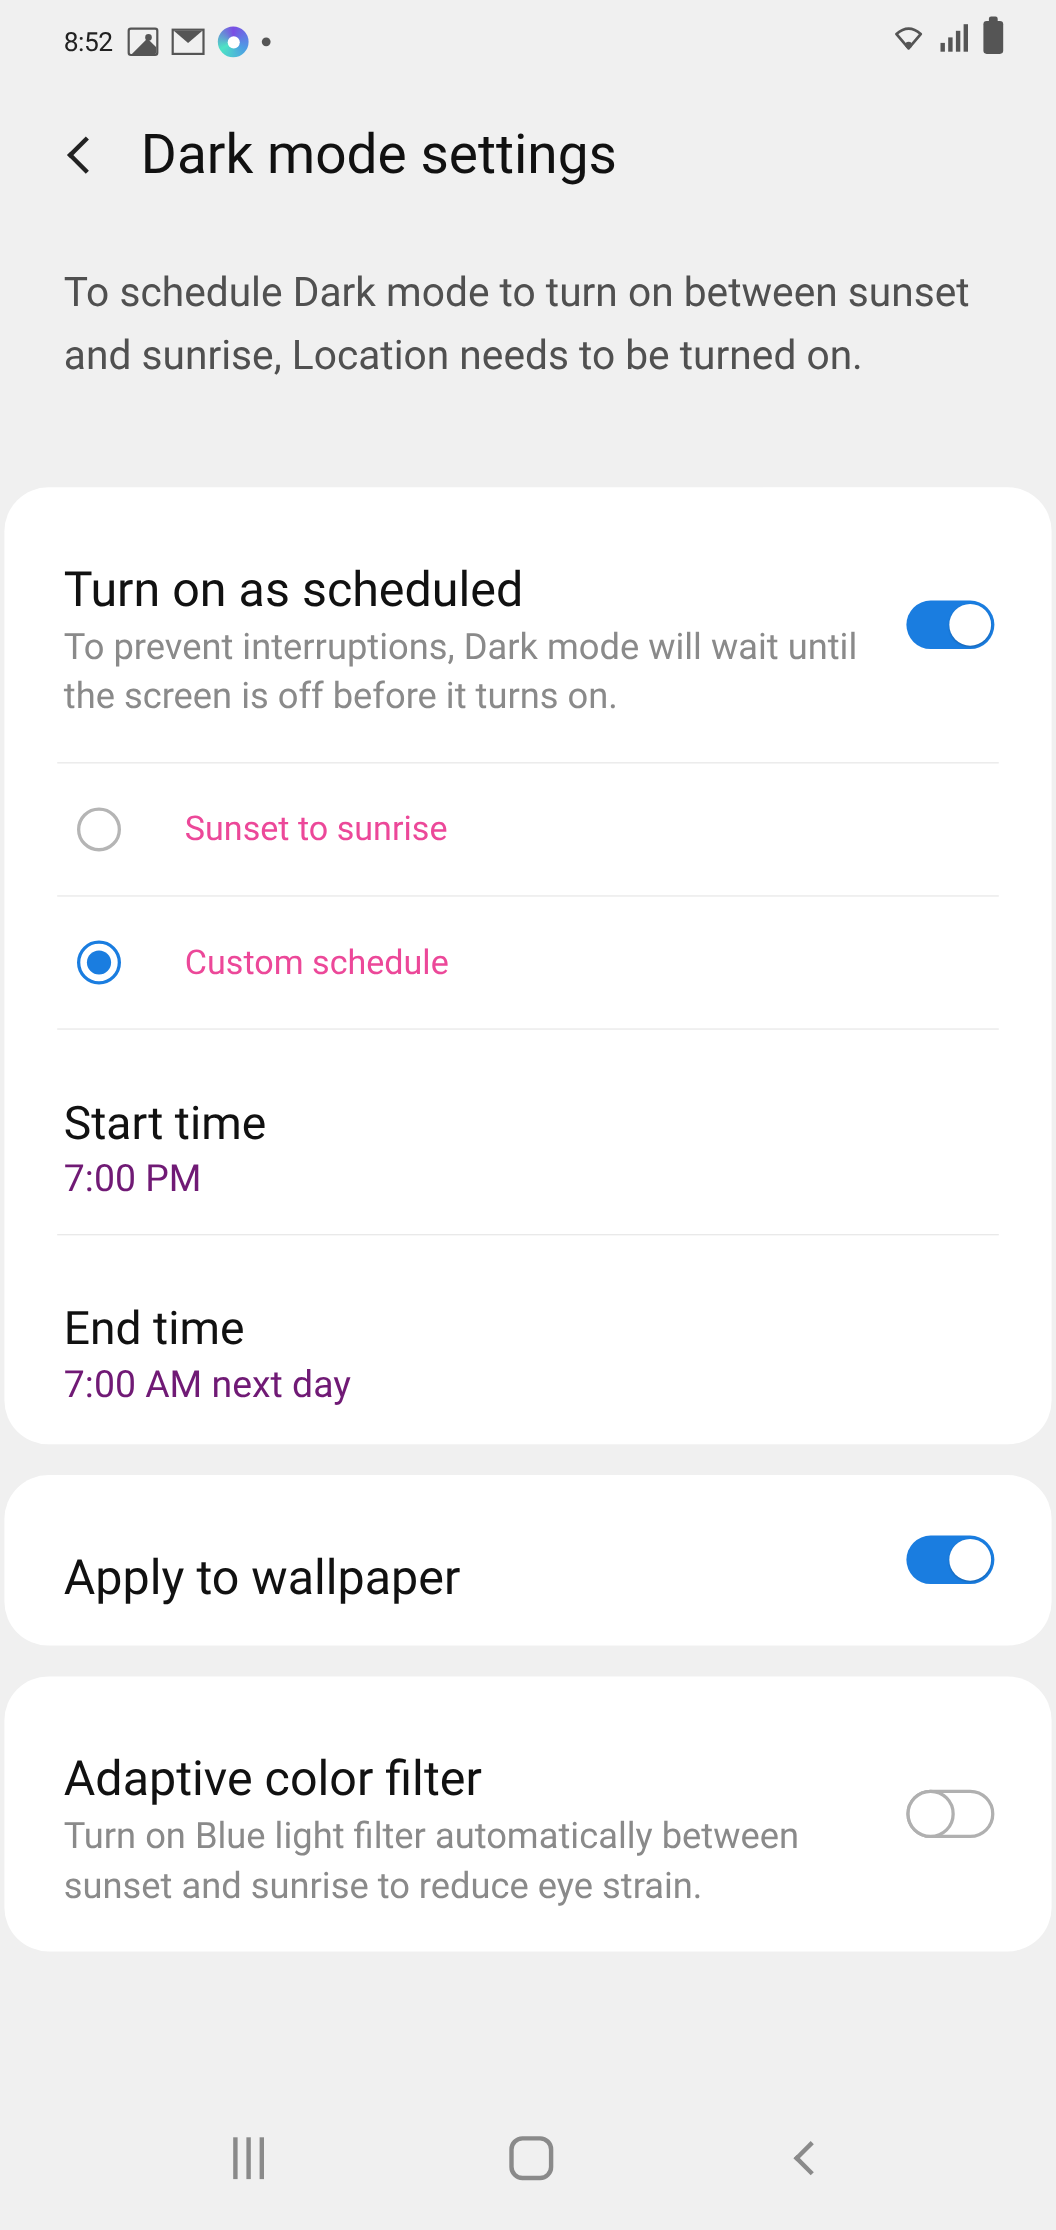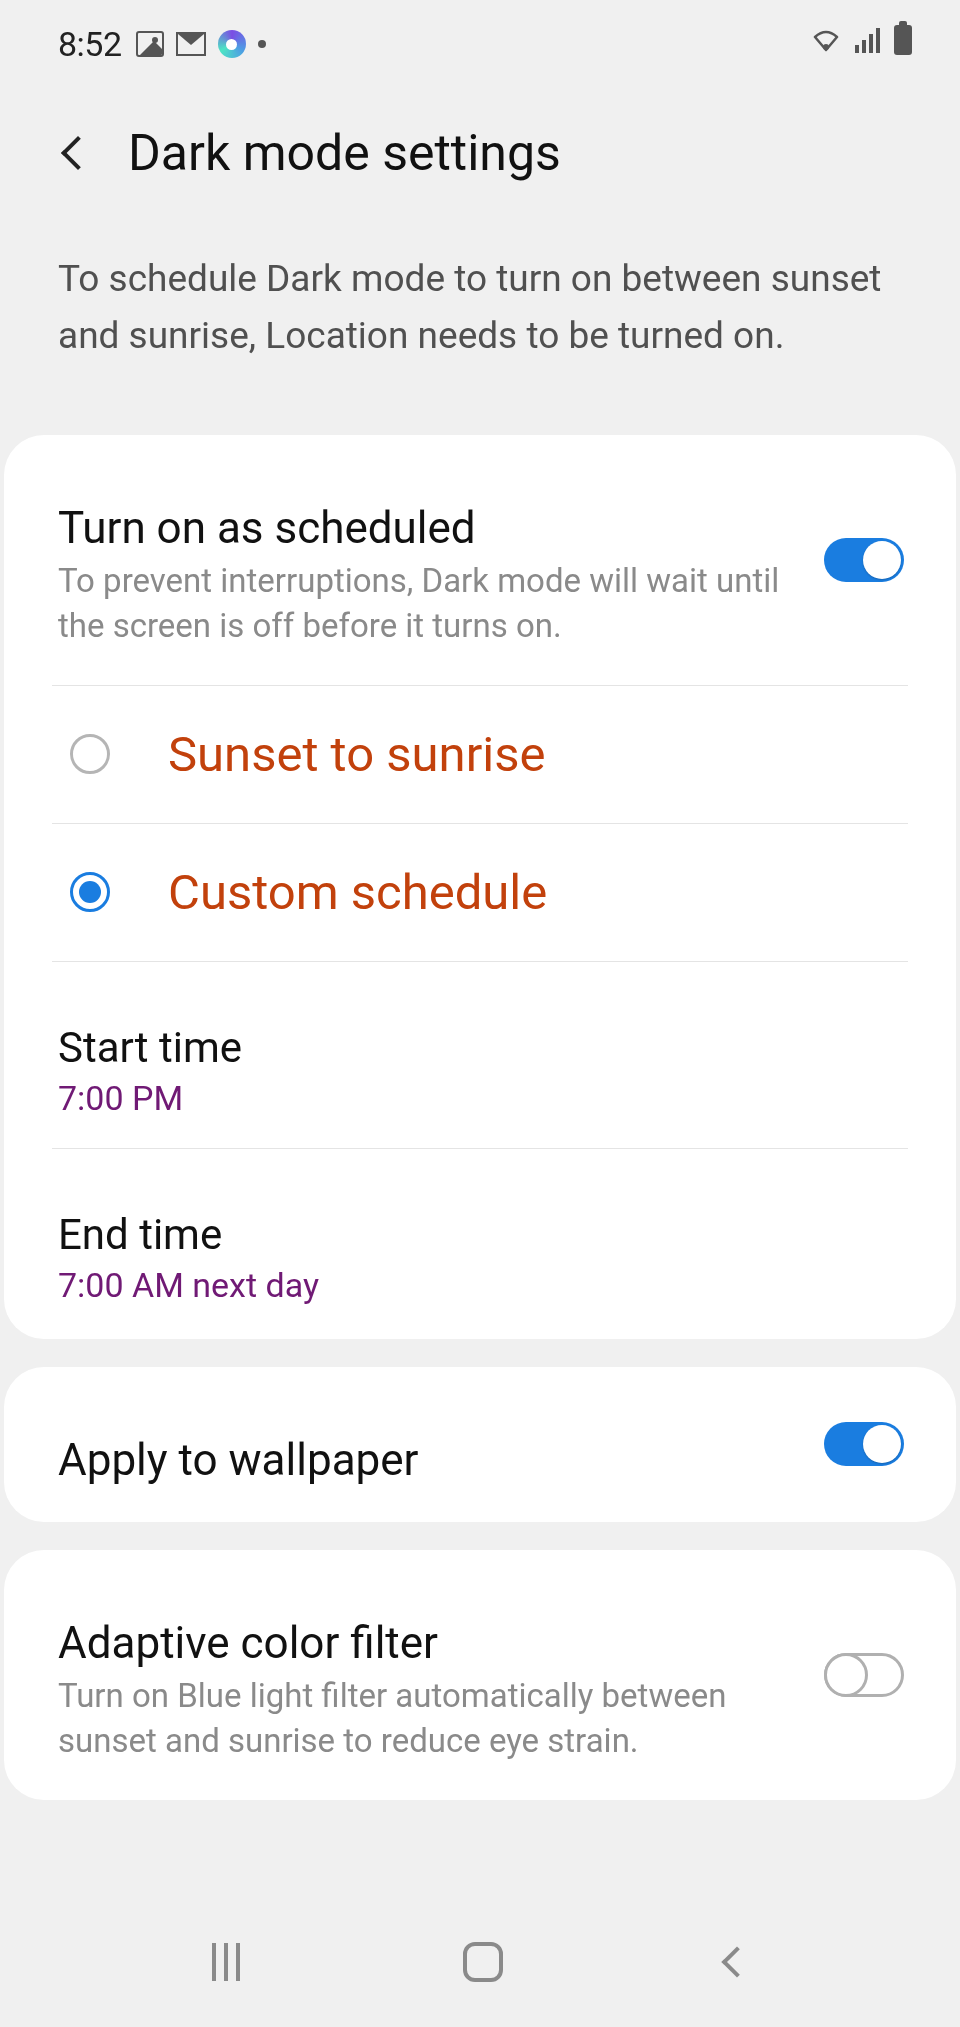--- a/index.html
+++ b/index.html
@@ -13,21 +13,21 @@
   }
 
   
   .status-bar {
     display: flex;
     align-items: center;
     justify-content: space-between;
     padding: 24px 48px 10px 58px;
   }
   .status-left { display: flex; align-items: center; gap: 14px; }
-  .clock { font-size: 34px; font-weight: 400; color: #222; letter-spacing: -0.5px; }
+  .clock { font-size: 24px; font-weight: 400; color: #222; letter-spacing: -0.5px; }
   .status-icons-left { display: flex; align-items: center; gap: 12px; }
   .status-right { display: flex; align-items: center; gap: 14px; margin-top:-8px;}
   .dot { width: 8px; height: 8px; background:#555; border-radius:50%; }
 
   .gmail-icon { width:30px; height:24px; border:2px solid #555; position:relative; }
   .gmail-icon::after { content:""; position:absolute; top:0; left:0; width:0; height:0; border-left:13px solid transparent; border-right:13px solid transparent; border-top:11px solid #555; }
 
   .pic-icon { width:28px; height:26px; border:2px solid #555; border-radius:3px; position:relative; overflow:hidden;}
   .pic-icon::before { content:""; position:absolute; width:6px;height:6px;background:#555;border-radius:50%; top:4px; right:4px;}
   .pic-icon::after  { content:""; position:absolute; bottom:-4px; left:-2px; width:0;height:0; border-left:18px solid transparent; border-right:18px solid transparent; border-bottom:18px solid #555;}
@@ -44,21 +44,21 @@
     display: flex;
     align-items: center;
     gap: 38px;
     padding: 50px 90px 20px 58px;
   }
   .back-chevron { width:24px; height:24px; border-left:4px solid #222; border-bottom:4px solid #222; transform: rotate(45deg); margin-left:8px;}
   .title { font-size:50px; font-weight:400; color:#111; }
 
   
   .desc {
-    padding: 48px 58px 70px 58px;
+    padding: 48px 58px 90px 58px;
     font-size: 37px;
     line-height: 1.55;
     color: #505050;
   }
 
   
   .card {
     background:#fff;
     border-radius: 40px;
     margin: 0 4px 28px 4px;
@@ -79,21 +79,21 @@
 
   
   .radio-row { display:flex; align-items:center; gap:58px; padding: 40px 52px 40px 66px; }
   .radio {
     width:40px; height:40px; border-radius:50%;
     border:3px solid #b5b5b5; flex-shrink:0;
     display:flex;align-items:center;justify-content:center;
   }
   .radio.selected { border-color:#1a7de0; }
   .radio.selected::after { content:""; width:22px; height:22px; border-radius:50%; background:#1a7de0; }
-  .radio-label { font-size:49px; color:#c2410c; }
+  .radio-label { font-size:31px; color:#ec4899; }
 
   
   .toggle {
     width:80px; height:44px; border-radius:22px; position:relative; flex-shrink:0;
   }
   .toggle.on { background:#1a7de0; }
   .toggle.on::after {
     content:""; position:absolute; right:3px; top:3px;
     width:38px;height:38px;border-radius:50%;background:#fff;
     box-shadow:0 1px 2px rgba(0,0,0,.2);

